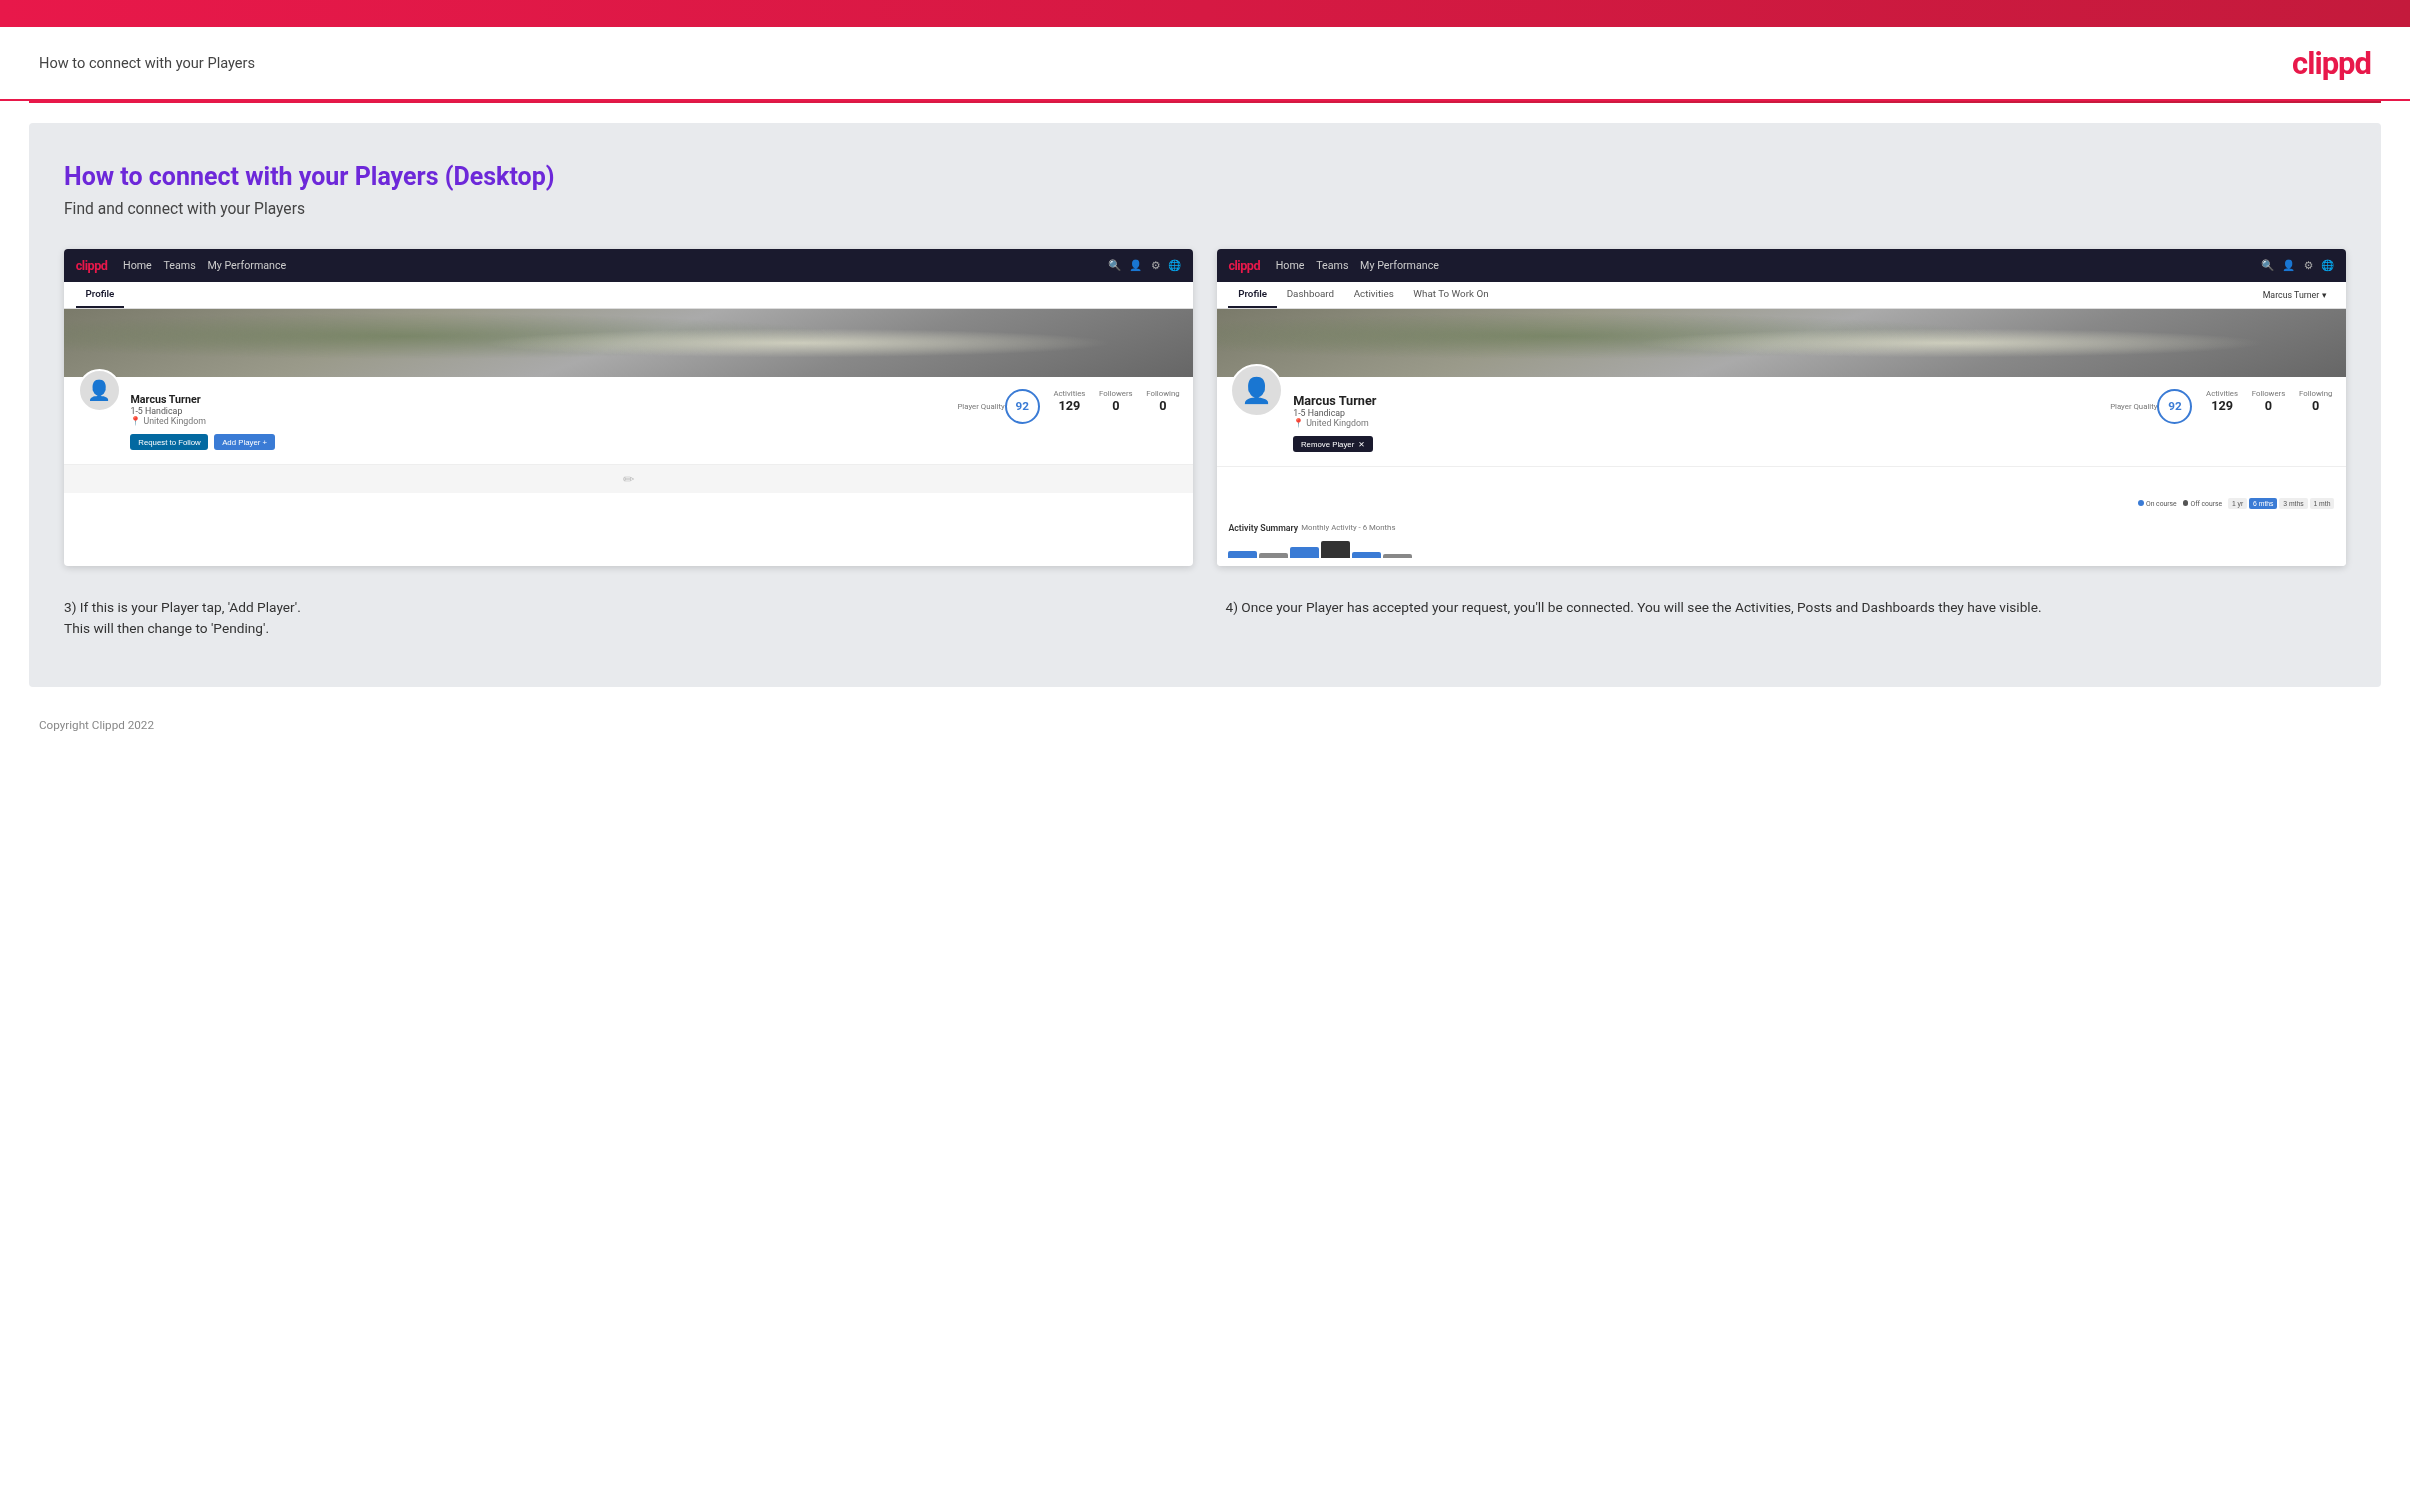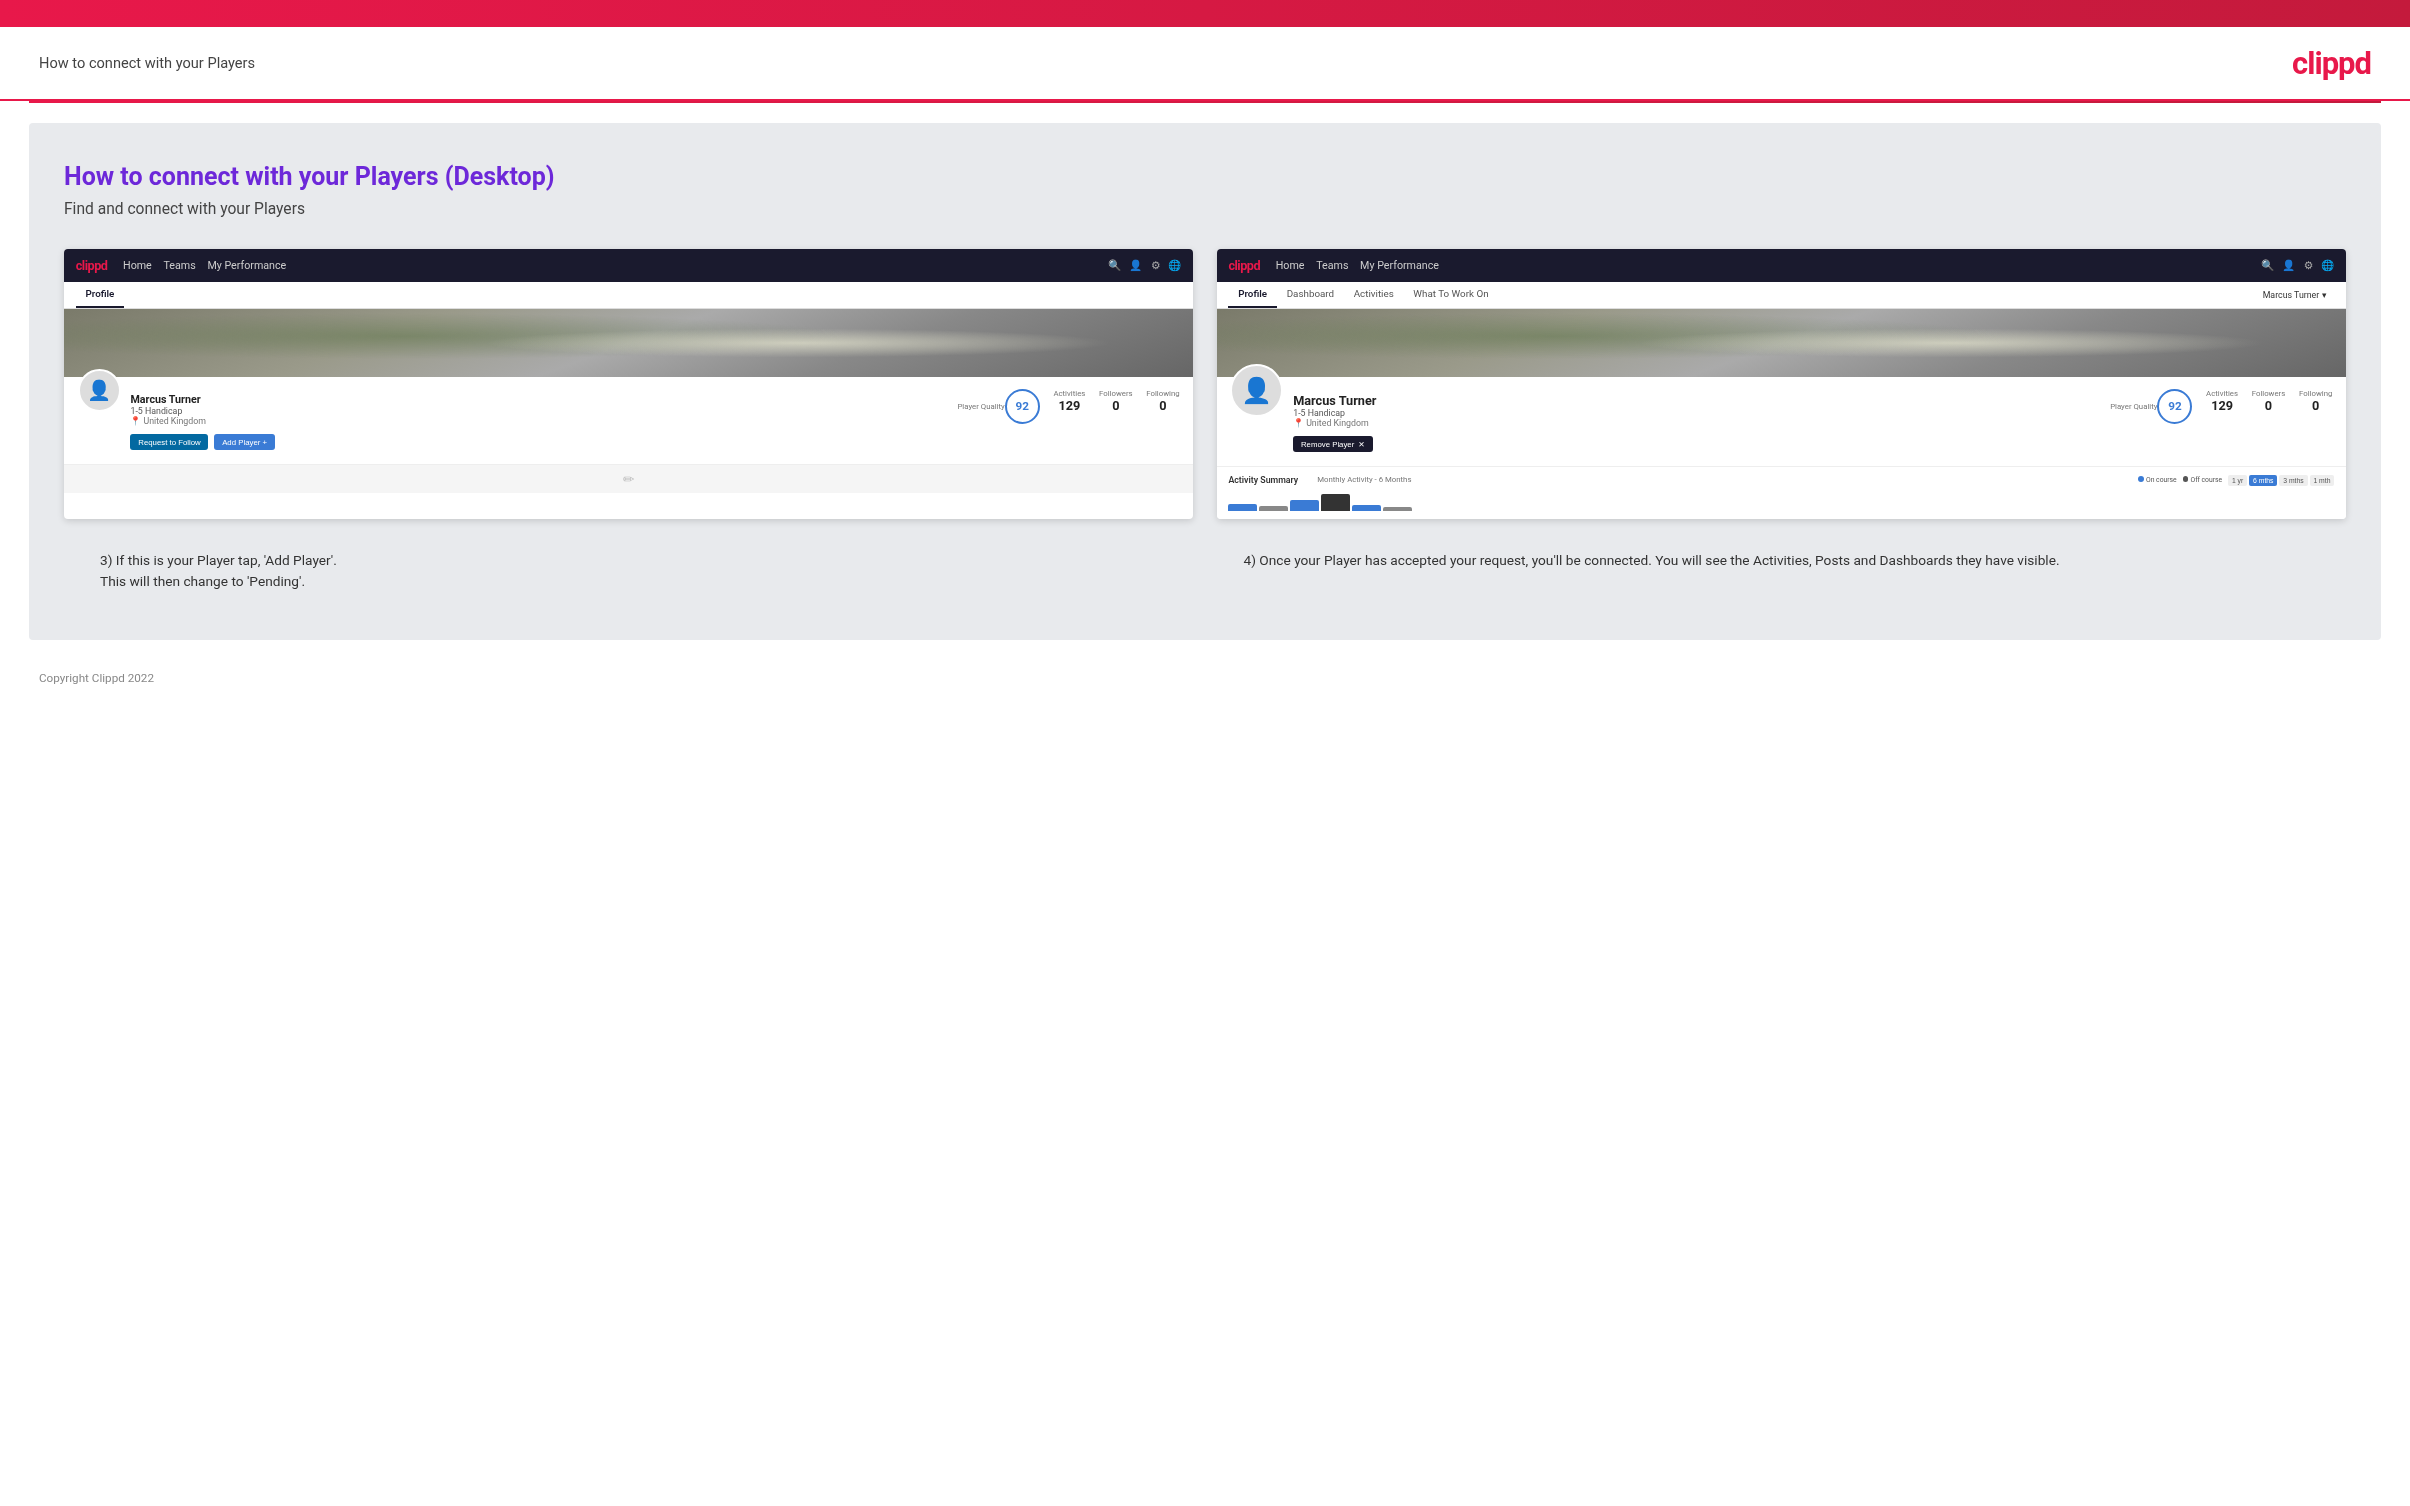--- a/index.html
+++ b/index.html
@@ -330,21 +330,20 @@
     }
     .chart-bar {
       background: #3a7bd5;
       border-radius: 2px 2px 0 0;
     }
 
     
     .captions-row {
       display: flex;
       gap: 41px;
-      margin-left: 36px;
     }
     .caption {
       flex: 1;
       font-size: 13.7px;
       color: #333;
       line-height: 1.5;
     }
 
     
     .page-footer {
@@ -516,21 +515,21 @@
             <div class="stat-item">
               <div class="stat-label">Following</div>
               <div class="stat-value">0</div>
             </div>
           </div>
         </div>
       </div>
 
       <div class="activity-summary">
         <div class="activity-header">
-          <div style="display:flex; gap:19px; ">
+          <div style="display:flex; gap:3px; margin-top:48px;">
             <span class="activity-title">Activity Summary</span>
             <span class="activity-period">Monthly Activity - 6 Months</span>
           </div>
           <div class="activity-controls">
             <div class="legend-item">
               <div class="legend-dot" style="background:#3a7bd5;"></div>
               <span>On course</span>
             </div>
             <div class="legend-item">
               <div class="legend-dot" style="background:#555;"></div>

